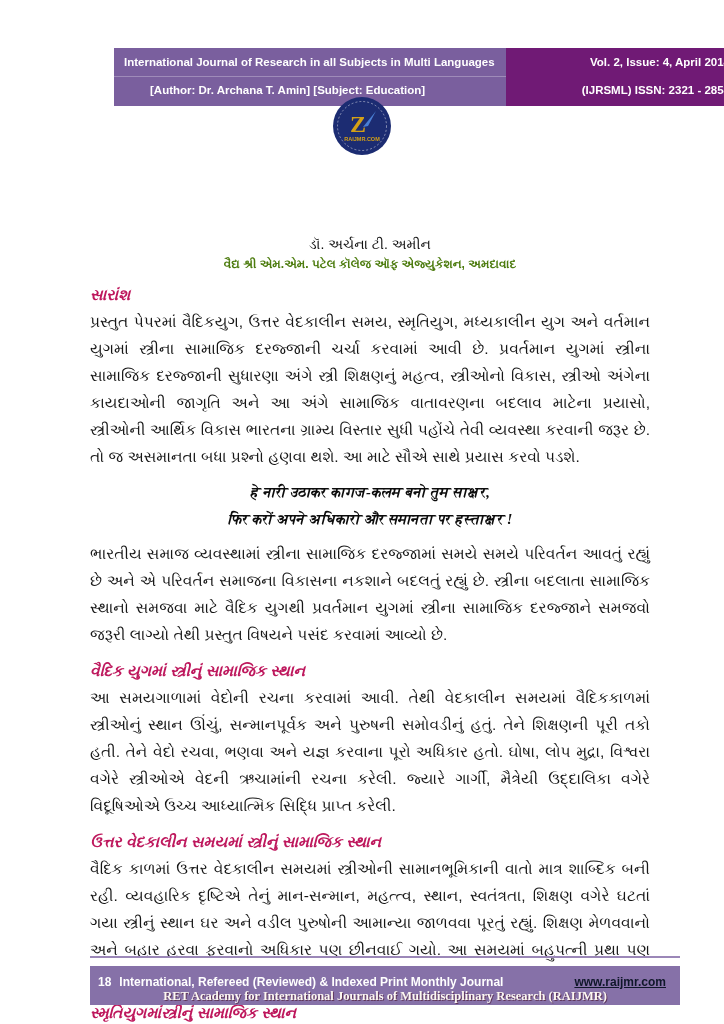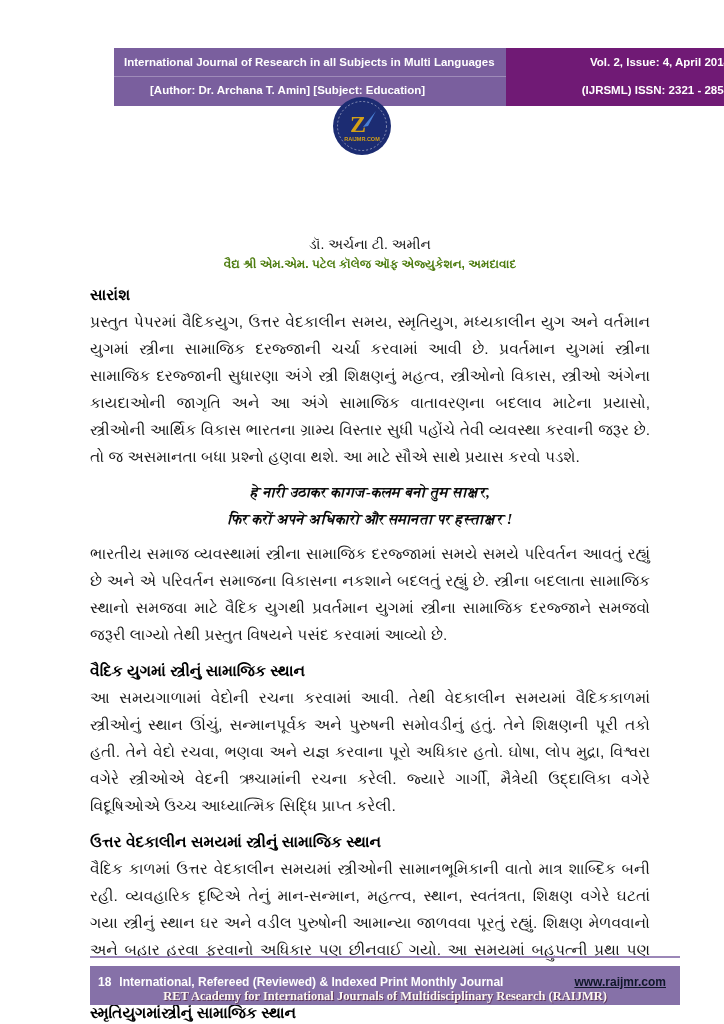--- a/index.html
+++ b/index.html
@@ -36,21 +36,21 @@
   }
   .affil{
     position:absolute;top:257px;left:90px;width:560px;
     text-align:center;font-size:12px;font-weight:bold;color:#4d7c0f;
   }
   
   .body-col{
     position:absolute;top:276px;left:90px;width:560px;
     font-size:15.5px;line-height:27px;text-align:justify;color:#161616;
   }
-  .sec-head{font-weight:bold;margin:5px 0 0 0;color:#000000;}
+  .sec-head{font-weight:bold;margin:5px 0 0 0;color:#be185d;font-style:italic;}
   .body-col p{margin:0 0 9px 0;}
   .couplet{
     text-align:center;font-family:"Liberation Serif","DejaVu Serif",serif;
     font-style:italic;font-weight:bold;font-size:14.5px;line-height:27px;
     margin:1px 0 7px 0;color:#0c0c0c;
   }
   
   .footer-rule{
     position:absolute;top:956px;left:90px;width:590px;height:2px;
     background:#9b87b8;

